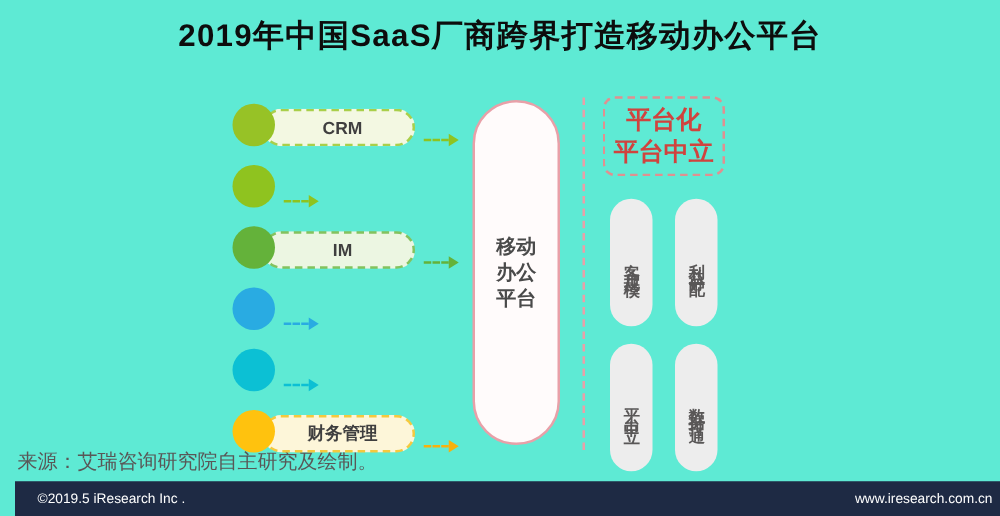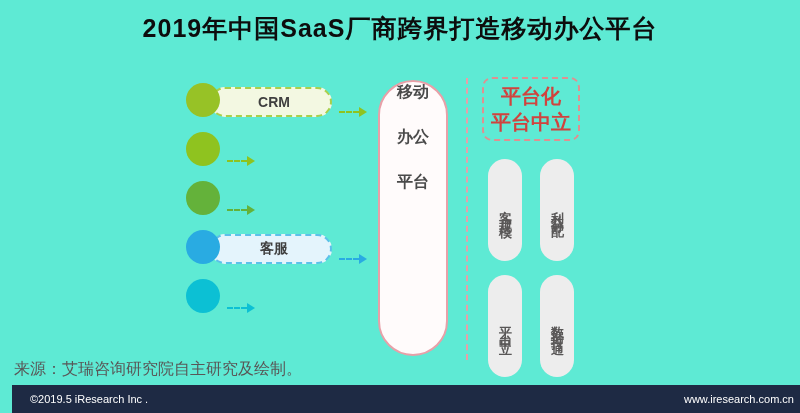--- a/index.html
+++ b/index.html
@@ -68,22 +68,22 @@
 
   
   .platform {
     position: absolute;
     left: 378px; top: 80px;
     width: 70px; height: 276px;
     border: 2px solid var(--platform-accent, #e8a0a8);
     border-radius: 36px;
     background: #fffbfb;
     display: flex; flex-direction: column;
-    align-items: center; 
-    gap: 24px;
+    align-items: center; justify-content: center;
+    gap: 0;
     font-size: 16px; font-weight: bold; color: #4a4a4a;
   }
 
   
   .separator {
     position: absolute;
     left: 466px; top: 78px;
     height: 282px;
     border-left: 2px dashed var(--platform-accent, #e8a0a8);
   }
@@ -164,45 +164,55 @@
     <div class="flow-row" style="--dot: #8fc31f; --border: #a9cf4a; --fill: #f3f8e2; --arrow: #8fc31f;">
       <span class="dot"></span>
       <div class="arrow">
         <span class="arrow-line"></span>
         <i class="arrow-head"></i>
       </div>
     </div>
 
     <div class="flow-row" style="--dot: #64b23a; --border: #84c25e; --fill: #ecf6e2; --arrow: #64b23a;">
       <span class="dot"></span>
+      <div class="pill">
+        <span class="pill-label">IM</span>
+      </div>
       <div class="arrow">
         <span class="arrow-line"></span>
         <i class="arrow-head"></i>
       </div>
     </div>
 
     <div class="flow-row" style="--dot: #29abe2; --border: #5cc0ea; --fill: #e4f4fc; --arrow: #29abe2;">
       <span class="dot"></span>
+      <div class="arrow">
+        <span class="arrow-line"></span>
+        <i class="arrow-head"></i>
+      </div>
+    </div>
+
+    <div class="flow-row" style="--dot: #0cc0d4; --border: #4fd0de; --fill: #e0f8fa; --arrow: #0cc0d4;">
+      <span class="dot"></span>
+      <div class="arrow">
+        <span class="arrow-line"></span>
+        <i class="arrow-head"></i>
+      </div>
+    </div>
+
+    <div class="flow-row" style="--dot: #ffc20e; --border: #f5c93e; --fill: #fdf6d9; --arrow: #f7b10d;">
+      <span class="dot"></span>
       <div class="pill">
-        <span class="pill-label">客服</span>
-      </div>
-      <div class="arrow">
-        <span class="arrow-line"></span>
-        <i class="arrow-head"></i>
-      </div>
-    </div>
-
-    <div class="flow-row" style="--dot: #0cc0d4; --border: #4fd0de; --fill: #e0f8fa; --arrow: #0cc0d4;">
-      <span class="dot"></span>
-      <div class="arrow">
-        <span class="arrow-line"></span>
-        <i class="arrow-head"></i>
-      </div>
-    </div>
-
+        <span class="pill-label">财务管理</span>
+      </div>
+      <div class="arrow">
+        <span class="arrow-line"></span>
+        <i class="arrow-head"></i>
+      </div>
+    </div>
 
   </div>
 
   <div class="platform">
     <span>移动</span>
     <span>办公</span>
     <span>平台</span>
   </div>
 
   <div class="separator"></div>

